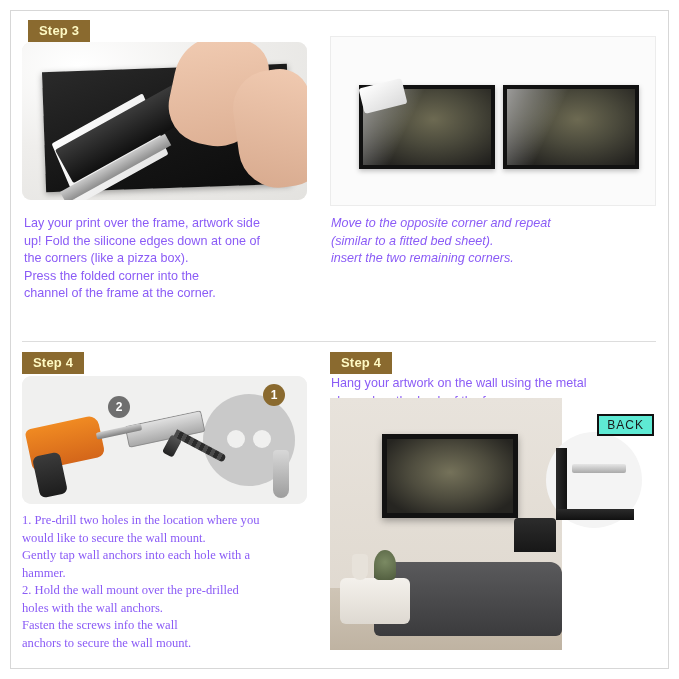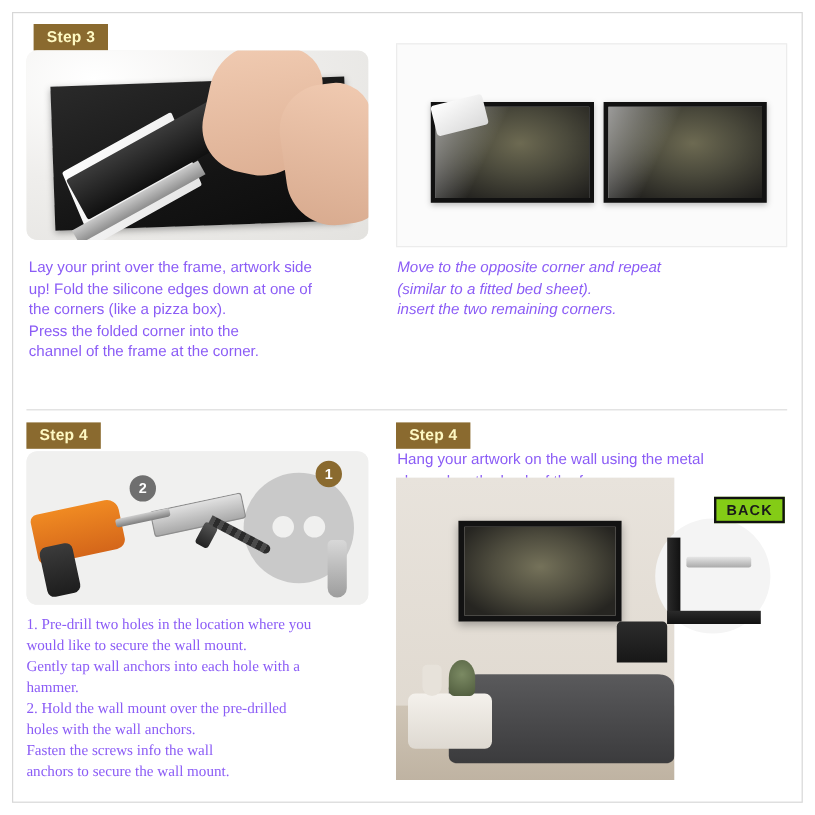--- a/index.html
+++ b/index.html
@@ -247,22 +247,22 @@
   
   #backbox {
     position:absolute; left:546px; top:414px; width:110px; height:120px;
   }
   #backbox .circ {
     position:absolute; left:0; top:18px; width:96px; height:96px;
     border-radius:50%; background:#f4f4f4;
   }
   #backbox .lbl {
     position:absolute; right:2px; top:0;
-    border:2px solid #111; background:#84cc16;
-    font-size:12px; font-weight:bold; letter-spacing:1px;
+    border:2px solid #111; background:#5eead4;
+    font-size:12px; font-weight:normal; letter-spacing:1px;
     padding:2px 8px;
   }
   #backbox .corner {
     position:absolute; left:10px; top:34px; width:78px; height:72px;
   }
   #backbox .corner .v { position:absolute; left:0; top:0; width:11px; height:72px; background: linear-gradient(90deg,#2b2b2b,#111); }
   #backbox .corner .h { position:absolute; left:0; bottom:0; width:78px; height:11px; background: linear-gradient(#2b2b2b,#111); }
   #backbox .corner .bar { position:absolute; left:16px; top:16px; width:54px; height:9px; background: linear-gradient(#e6e6e6,#a9a9a9); border-radius:2px; }
 </style>
 </head>

